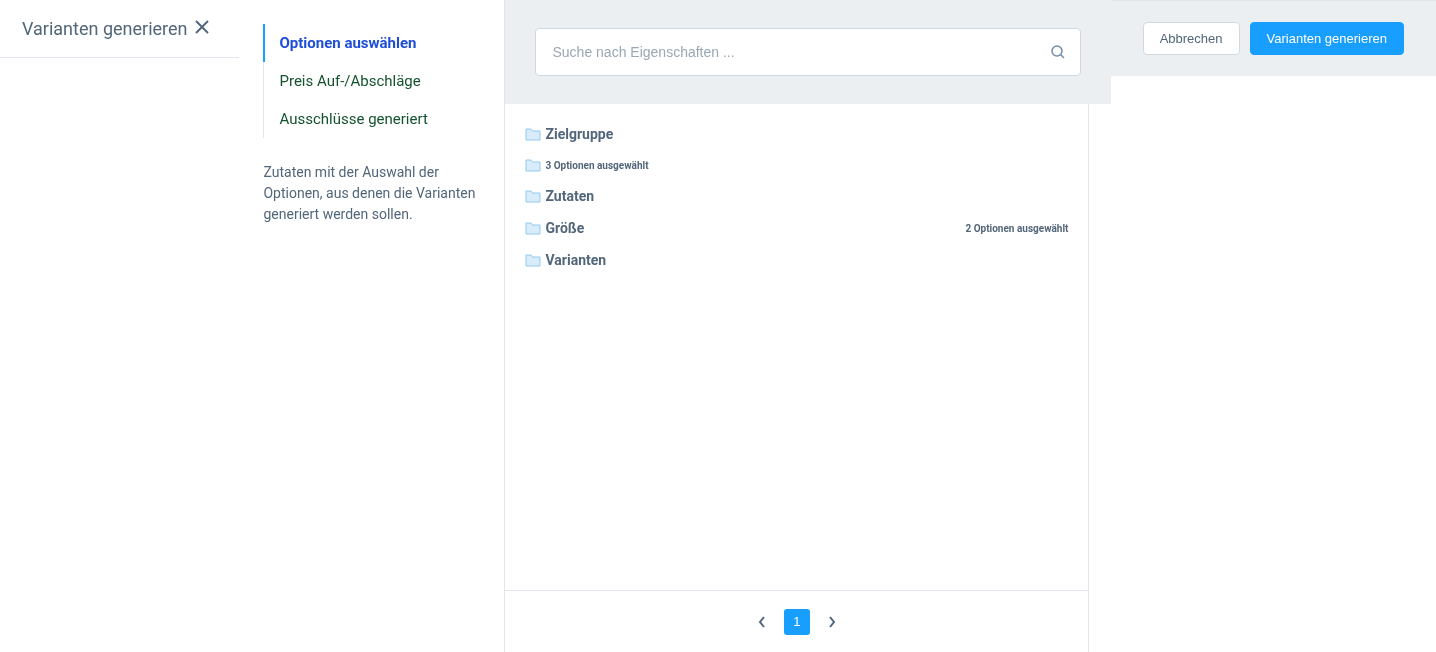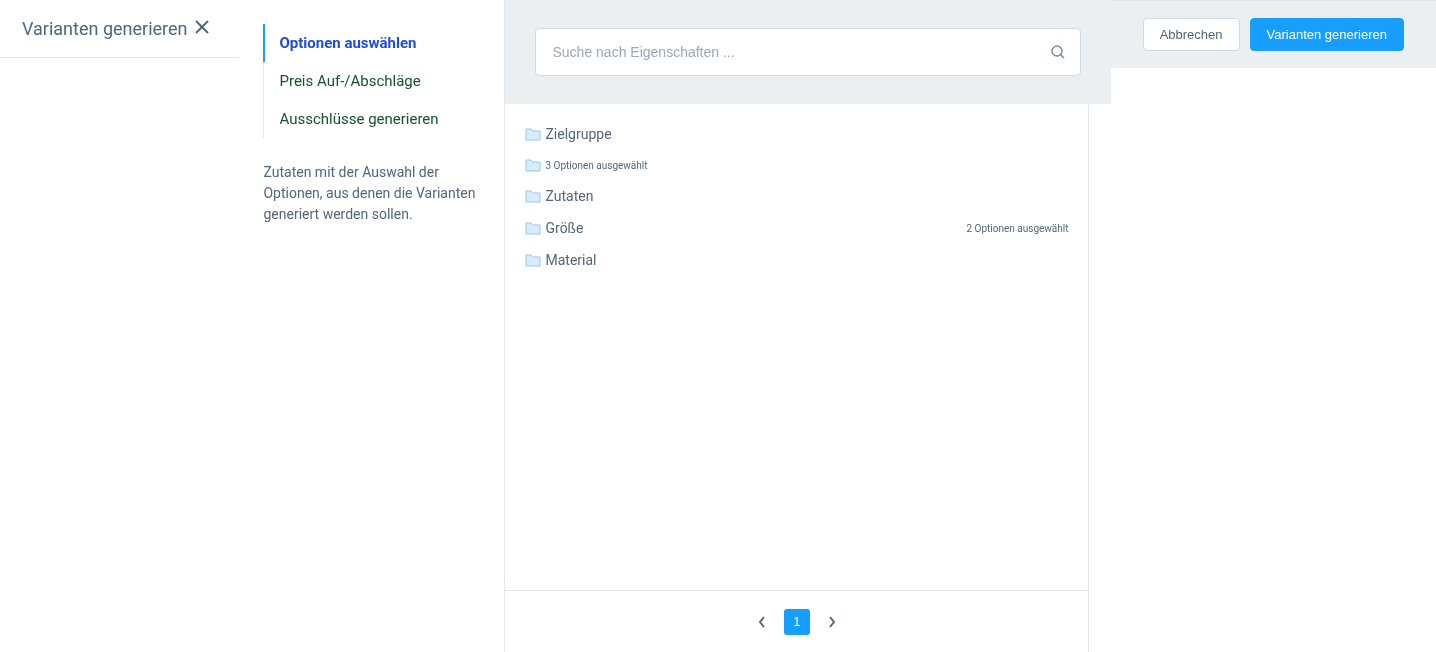--- a/index.html
+++ b/index.html
@@ -126,20 +126,21 @@
     .property-list {
       flex: 1;
       padding: 14px 0;
       overflow-y: auto;
     }
     .property-row {
       display: flex;
       align-items: center;
       padding: 8px 20px;
       cursor: pointer;
+      font-weight: bold;
     }
     .folder-icon {
       width: 16px;
       height: 14px;
       margin-right: 4px;
       flex-shrink: 0;
       display: flex;
       align-items: center;
     }
     .folder-icon svg {
@@ -184,21 +185,21 @@
       cursor: pointer;
       display: flex;
       align-items: center;
       justify-content: center;
     }
     .detail-panel {
       flex: 1;
       background: #fff;
     }
     .modal-footer {
-      height: 68px;
+      height: 76px;
       background: #eceff2;
       border-top: 1px solid #e0e6eb;
       display: flex;
       align-items: center;
       justify-content: flex-end;
       padding: 0 32px;
       gap: 10px;
     }
     .btn {
       padding: 8px 16px;
@@ -230,21 +231,21 @@
         <line x1="13" y1="1" x2="1" y2="13"></line>
       </svg>
     </button>
   </div>
 
   <div class="modal-body">
     <div class="sidebar">
       <div class="sidebar-tabs">
         <div class="sidebar-tab active">Optionen auswählen</div>
         <div class="sidebar-tab">Preis Auf-/Abschläge</div>
-        <div class="sidebar-tab">Ausschlüsse generieren</div>
+        <div class="sidebar-tab">Ausschlüsse generiert</div>
       </div>
       <div class="sidebar-help">Zutaten mit der Auswahl der Optionen, aus denen die Varianten generiert werden sollen.</div>
     </div>
 
     <div class="main-panel">
       <div class="search-bar-wrap">
         <div class="search-bar">
           <input class="search-input" type="text" placeholder="Suche nach Eigenschaften ..." style="">
           <div class="search-icon">
             <svg width="16" height="16" viewBox="0 0 16 16" fill="none" stroke="currentColor" stroke-width="1.5">
@@ -297,21 +298,21 @@
               <span class="property-name">Größe</span>
               <span class="property-count">2 Optionen ausgewählt</span>
             </div>
 
             <div class="property-row">
               <span class="folder-icon">
                 <svg viewBox="0 0 16 14">
                     <path d="M1 2 L6 2 L7.5 4 L15 4 L15 13 L1 13 Z" fill="#d9ecfb" stroke="#8fc9f2" stroke-width="1"></path>
                   </svg>
               </span>
-              <span class="property-name">Material</span>
+              <span class="property-name">Varianten</span>
               <span class="property-count"></span>
             </div>
 
           </div>
 
           <div class="pagination">
             <button class="page-arrow">
               <svg width="8" height="12" viewBox="0 0 8 12" fill="none" stroke="currentColor" stroke-width="2">
                   <polyline points="6,1 2,6 6,11"></polyline>
                 </svg>

